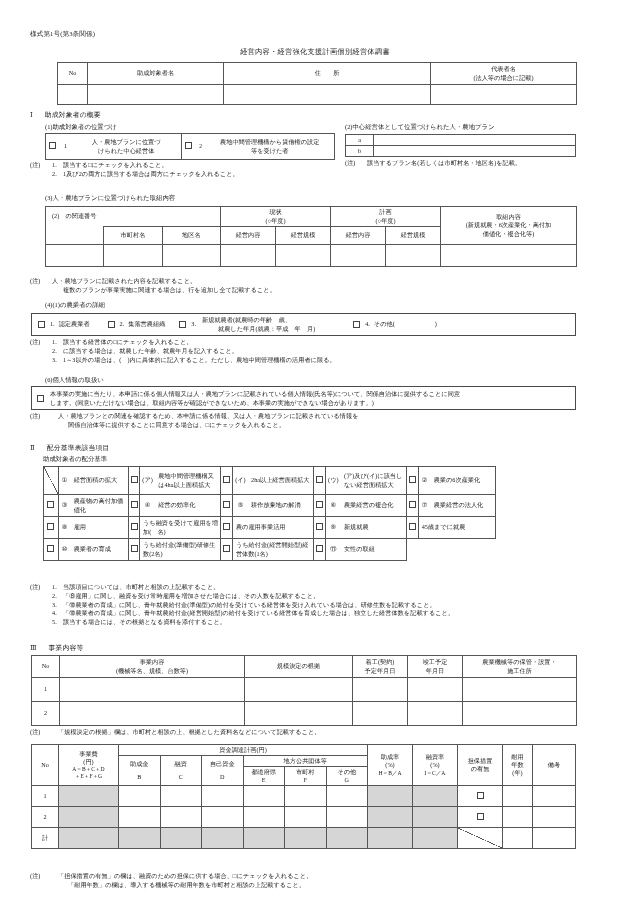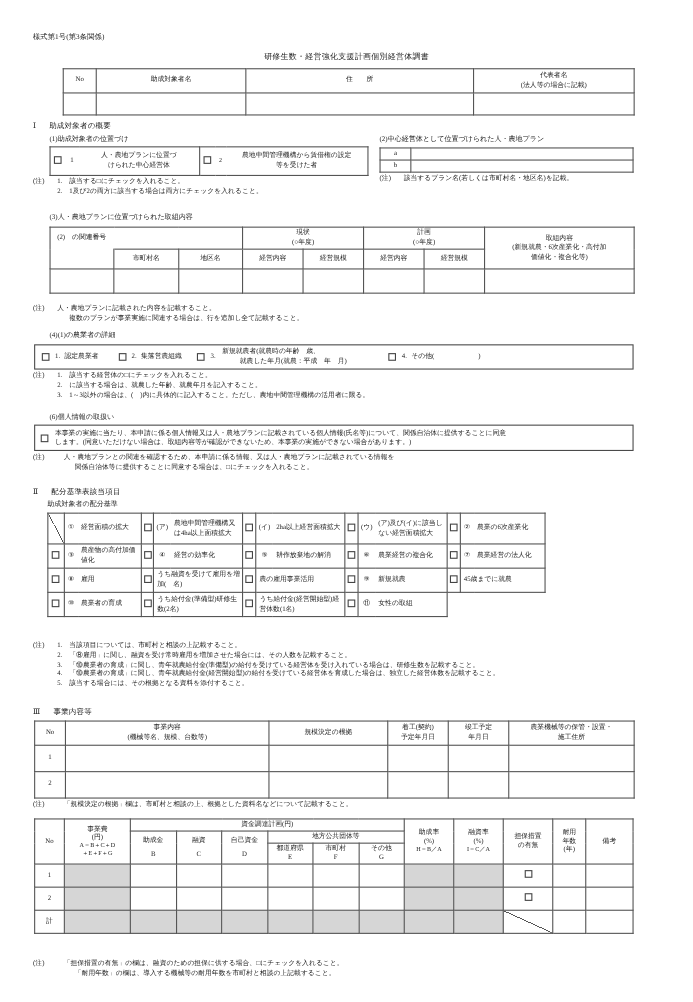--- a/index.html
+++ b/index.html
@@ -92,21 +92,21 @@
     background: linear-gradient(to top right, transparent calc(50% - 0.4px), #555 calc(50% - 0.4px), #555 calc(50% + 0.4px), transparent calc(50% + 0.4px));
   }
 </style>
 </head>
 <body>
 
 <div class="page">
 
   <div class="form-no">様式第1号(第3条関係)</div>
 
-  <div class="doc-title">研修生数・経営強化支援計画個別経営体調書</div>
+  <div class="doc-title">経営内容・経営強化支援計画個別経営体調書</div>
 
   <table class="abs outer-thick" style="left:57px; top:62px; width:519px;">
     <tbody>
         <tr>
       <td style="width:30px; height:22px;">No</td>
       <td style="width:136px;">助成対象者名</td>
       <td style="width:207px;">住　　所</td>
       <td style="width:146px;">
         <div>代表者名</div>
         <div>(法人等の場合に記載)</div>

